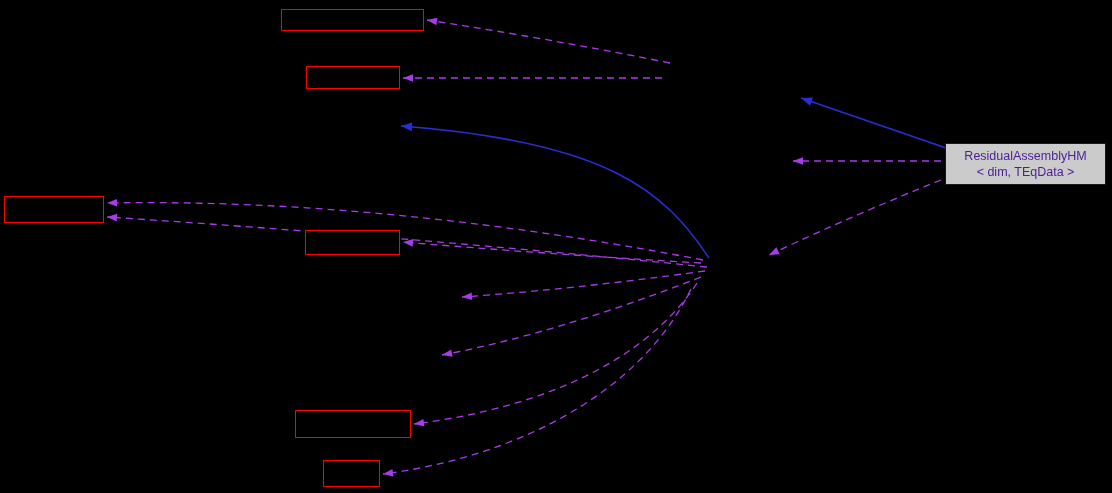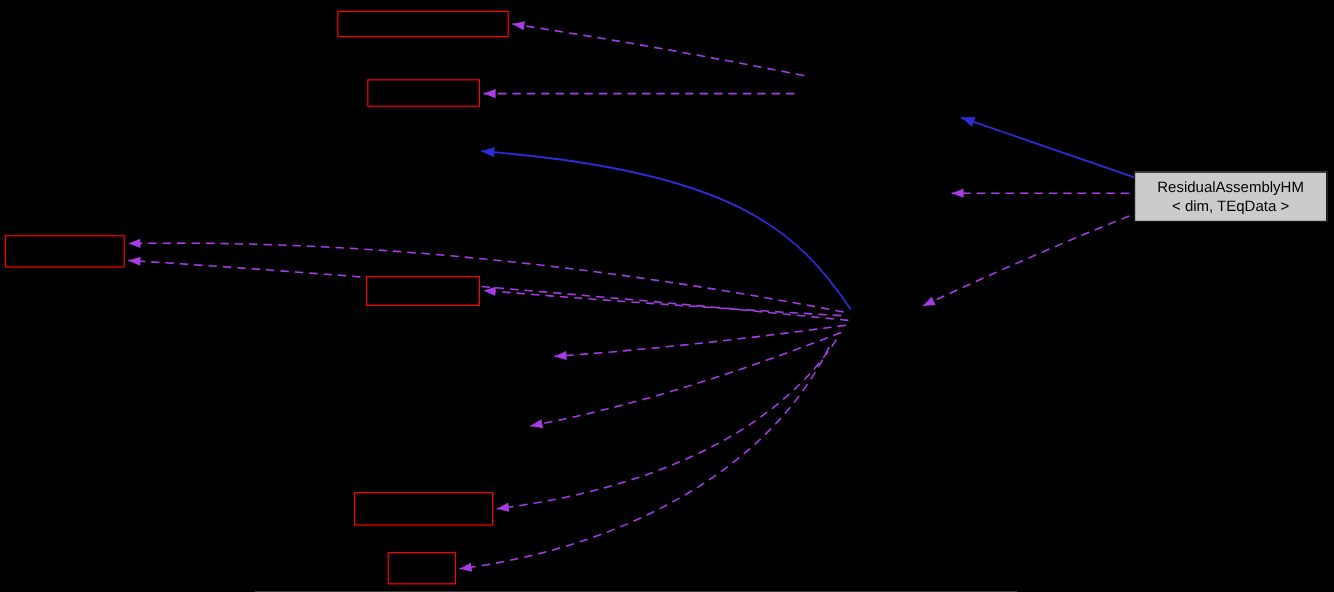--- a/index.html
+++ b/index.html
@@ -85,18 +85,18 @@
   <div class="gnode" style="left: 306px; top: 66px; width: 94px; height: 23px; border-color: rgb(255, 0, 0); background-color: rgb(0, 0, 0);"></div>
 
   <div class="gnode" style="left: 4px; top: 196px; width: 100px; height: 27px; border-color: rgb(255, 0, 0); background-color: rgb(0, 0, 0);"></div>
 
   <div class="gnode" style="left: 305px; top: 230px; width: 95px; height: 25px; border-color: rgb(255, 0, 0); background-color: rgb(0, 0, 0);"></div>
 
   <div class="gnode" style="left: 295px; top: 410px; width: 116px; height: 28px; border-color: rgb(255, 0, 0); background-color: rgb(0, 0, 0);"></div>
 
   <div class="gnode" style="left: 323px; top: 460px; width: 57px; height: 27px; border-color: rgb(255, 0, 0); background-color: rgb(0, 0, 0);"></div>
 
-  <div class="gnode main" style="left: 945px; top: 143px; width: 161px; height: 42px; background-color: rgb(203, 203, 203); color: #000000;">
+  <div class="gnode main" style="left: 945px; top: 143px; width: 161px; height: 42px; background-color: rgb(203, 203, 203); color: #4c1d95;">
     <div>ResidualAssemblyHM</div>
     <div>&lt; dim, TEqData &gt;</div>
   </div>
 
 </div>
 
 </body></html>

